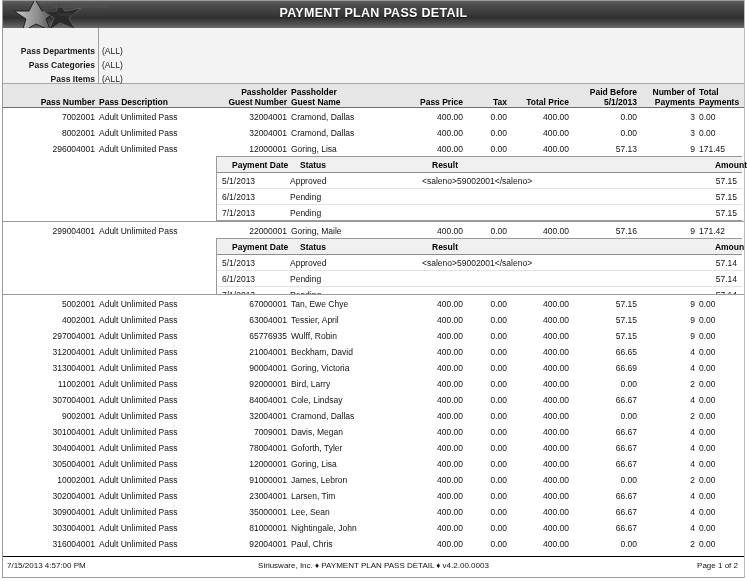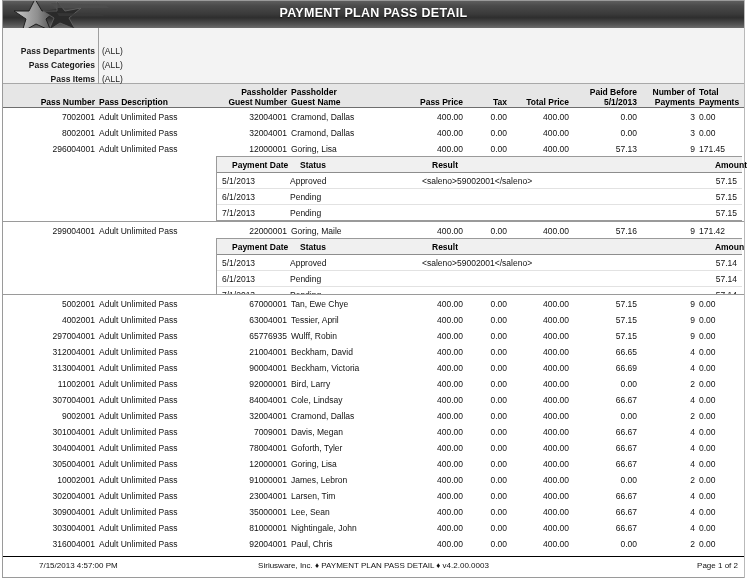--- a/index.html
+++ b/index.html
@@ -201,21 +201,21 @@
   
   .footer {
     position: absolute;
     left: 3px; top: 556px;
     width: 741px; height: 20px;
     border-top: 1px solid #000000;
     box-sizing: border-box;
   }
   .f-left {
     position: absolute; left: 4px; top: 4px;
-    font-size: 8px; color: #111; margin-left: 32px;
+    font-size: 8px; color: #111;
   }
   .f-center {
     position: absolute; left: 0; width: 741px; top: 4px;
     text-align: center;
     font-size: 8px; color: #111;
   }
   .f-right {
     position: absolute; right: 6px; top: 4px;
     font-size: 8px; color: #111;
   }
@@ -431,21 +431,21 @@
         <div class="cell c-tax">0.00</div>
         <div class="cell c-total">400.00</div>
         <div class="cell c-paid">66.65</div>
         <div class="cell c-numpay">4</div>
         <div class="cell c-totpay">0.00</div>
       </div>
       <div class="row">
         <div class="cell c-passnum">313004001</div>
         <div class="cell c-passdesc">Adult Unlimited Pass</div>
         <div class="cell c-guestnum">90004001</div>
-        <div class="cell c-guestname">Beckham, Victoria</div>
+        <div class="cell c-guestname">Goring, Victoria</div>
         <div class="cell c-price">400.00</div>
         <div class="cell c-tax">0.00</div>
         <div class="cell c-total">400.00</div>
         <div class="cell c-paid">66.69</div>
         <div class="cell c-numpay">4</div>
         <div class="cell c-totpay">0.00</div>
       </div>
       <div class="row">
         <div class="cell c-passnum">11002001</div>
         <div class="cell c-passdesc">Adult Unlimited Pass</div>

